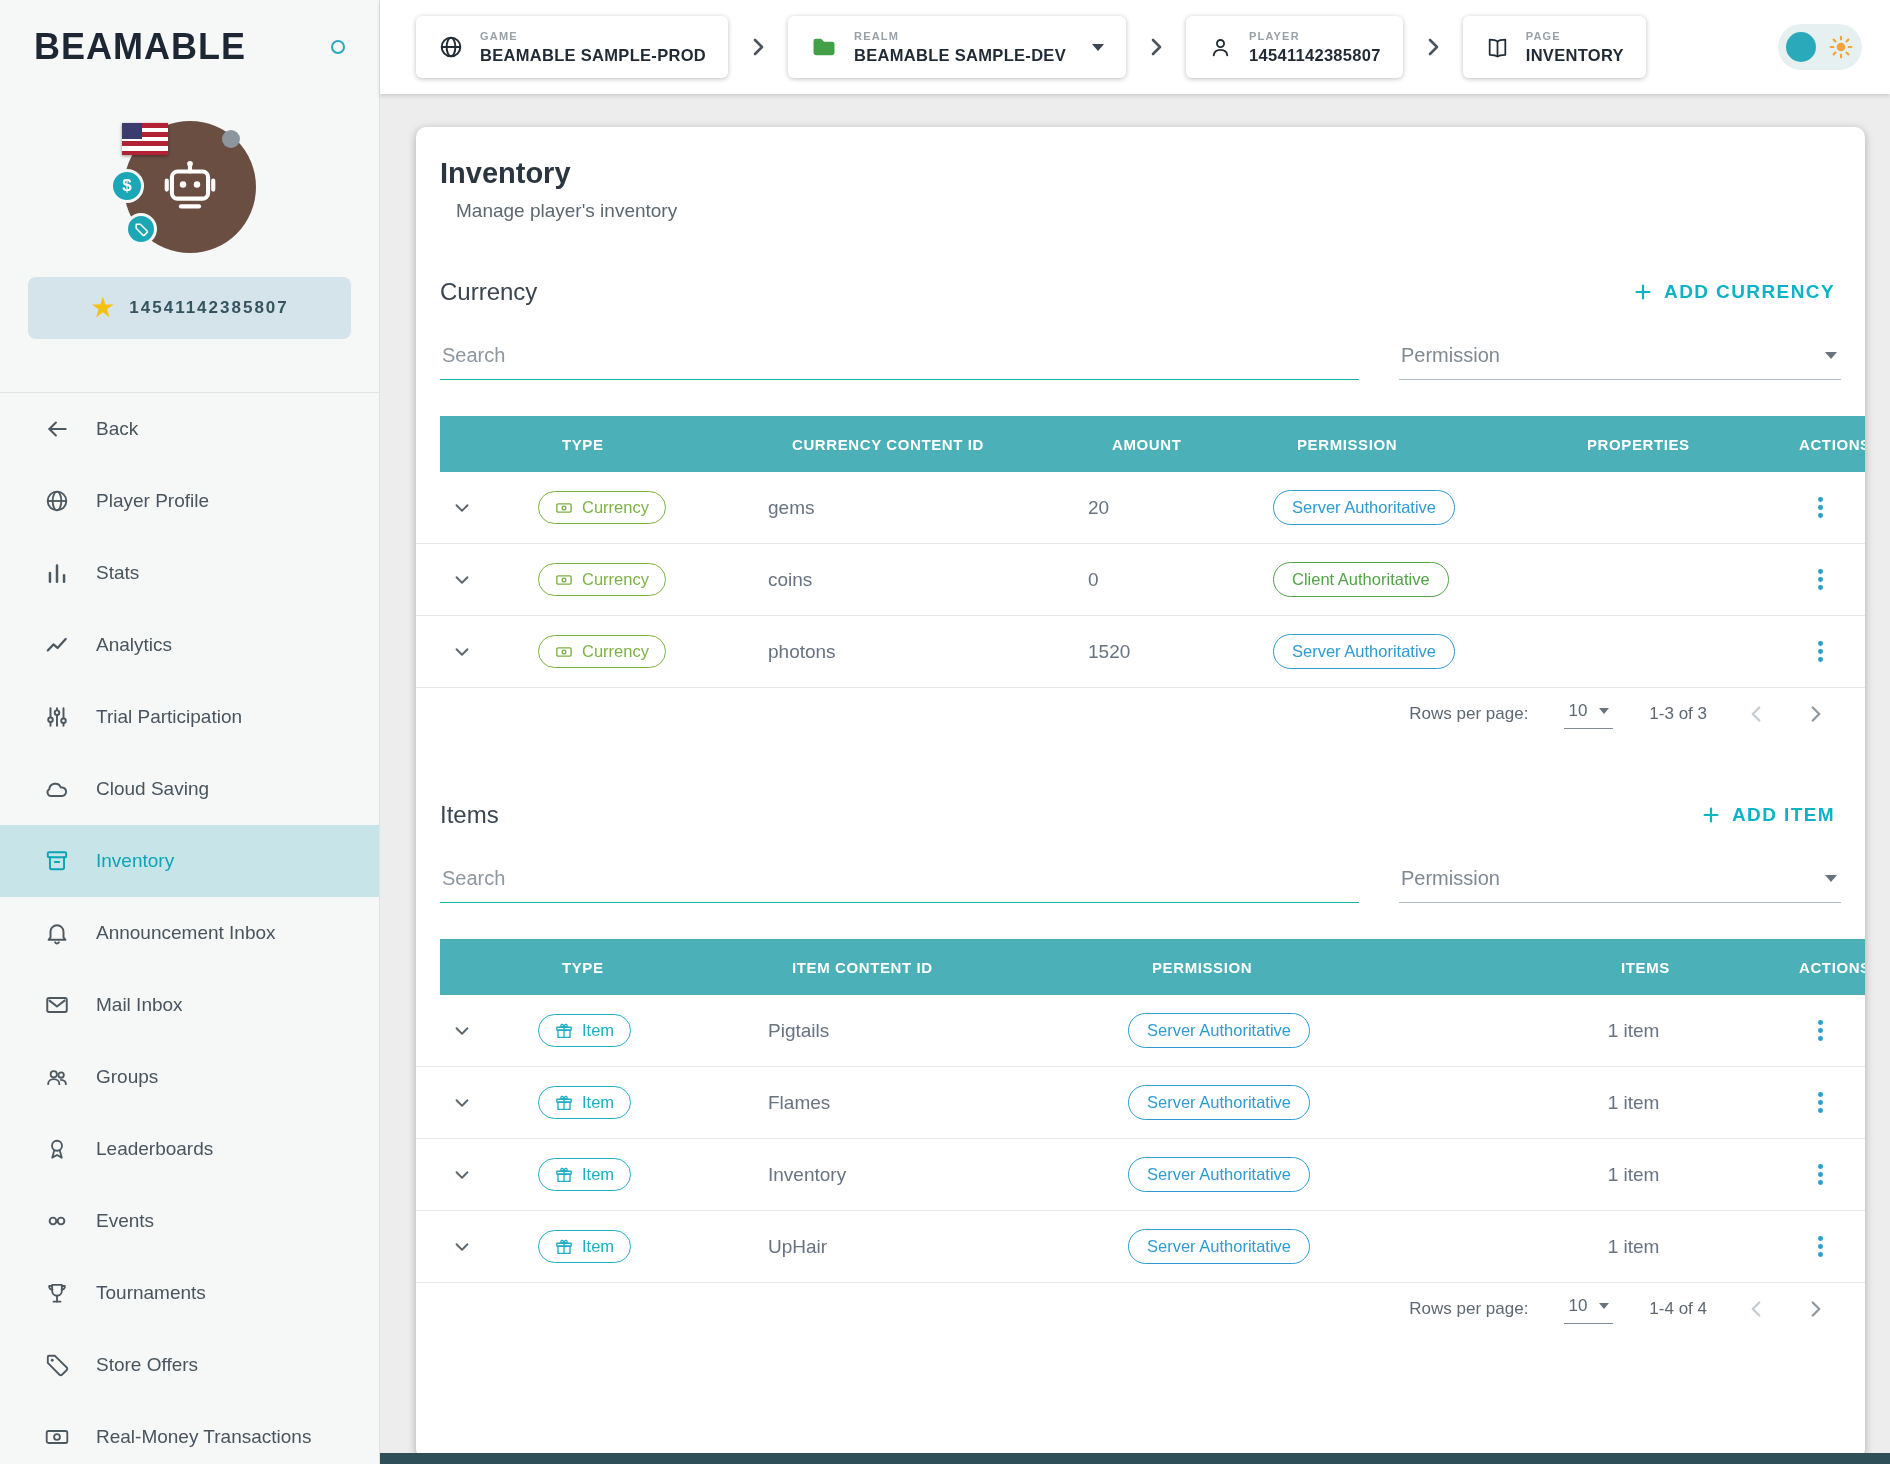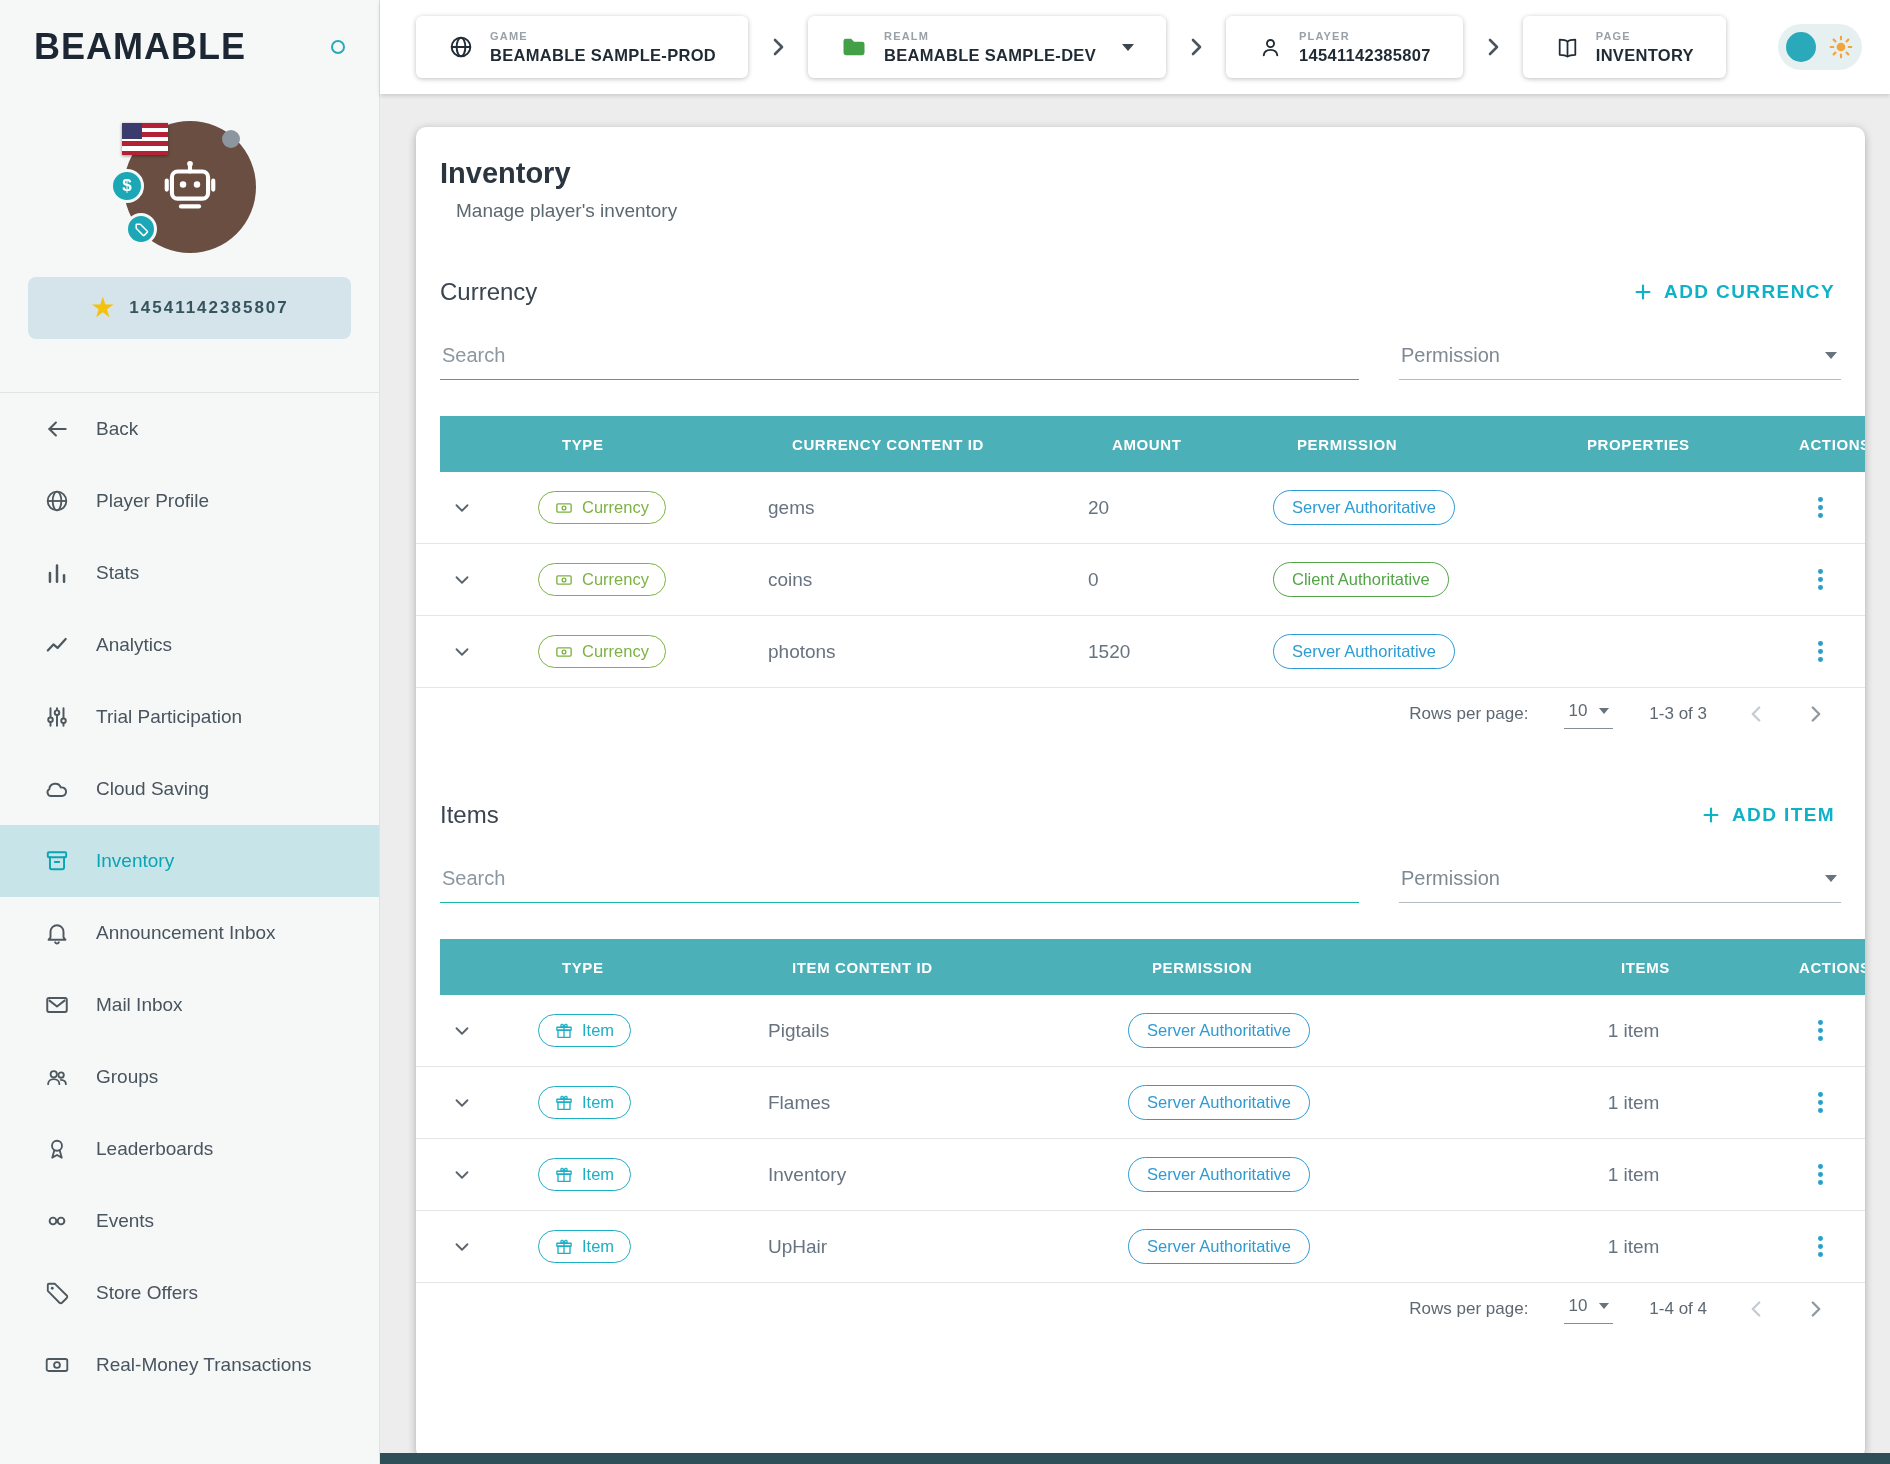--- a/index.html
+++ b/index.html
@@ -39,21 +39,21 @@
   .nav-item .nicon { width: 26px; height: 26px; flex: none; color: #4d585f; display: flex; align-items: center; }
   .nav-item.active { background: #c7e5e9; color: #0aa4b4; }
   .nav-item.active .nicon { color: #0aa4b4; }
 
   
   .main { flex: 1; display: flex; flex-direction: column; min-width: 0; position: relative; }
 
   .topbar { height: 94px; flex: none; background: #fff; display: flex; align-items: center;
             padding: 0 28px 0 36px; gap: 12px; box-shadow: 0 2px 4px rgba(0,0,0,.14); position: relative; z-index: 2; }
   .crumb { background: #fff; border-radius: 6px; box-shadow: 0 1px 5px rgba(0,0,0,.25);
-           height: 62px; padding: 0 32px; display: flex; align-items: center; gap: 16px; cursor: pointer; }
+           height: 62px; padding: 0 22px; display: flex; align-items: center; gap: 16px; cursor: pointer; }
   .crumb-icon { display: flex; align-items: center; color: #222c35; }
   .crumb-col { display: flex; flex-direction: column; justify-content: center; }
   .crumb-label { font-size: 11px; font-weight: 700; letter-spacing: 1.2px; color: #99a1a8; margin-bottom: 4px; }
   .crumb-value { font-size: 16.5px; font-weight: 700; letter-spacing: .3px; color: #1f2a34; white-space: nowrap; }
   .caret-down { width: 0; height: 0; border-left: 6px solid transparent; border-right: 6px solid transparent;
                 border-top: 7px solid #3c454d; margin-left: 10px; }
   .crumb-sep { display: flex; align-items: center; color: #4a545d; margin: 0 6px; }
   .topbar-spacer { flex: 1; }
   .theme-toggle { width: 84px; height: 46px; border-radius: 23px; background: #e6f0f1;
                   display: flex; align-items: center; justify-content: space-between; padding: 0 8px; cursor: pointer; }
@@ -272,20 +272,32 @@
         <span class="nicon">
           <svg width="26" height="26" viewBox="0 0 24 24" fill="none" stroke="currentColor" stroke-width="1.8">
               <circle cx="8.3" cy="12" r="3.1"></circle>
               <circle cx="15.7" cy="12" r="3.1"></circle>
             </svg>
         </span>
         <span>Events</span>
       </div>
       <div class="nav-item">
         <span class="nicon">
+          <svg width="26" height="26" viewBox="0 0 24 24" fill="none" stroke="currentColor" stroke-width="1.7" stroke-linecap="round" stroke-linejoin="round">
+              <path d="M7.5 4.5h9V10a4.5 4.5 0 0 1-9 0z"></path>
+              <path d="M7.5 5.5H4.8a2.8 2.8 0 0 0 3 3.4"></path>
+              <path d="M16.5 5.5h2.7a2.8 2.8 0 0 1-3 3.4"></path>
+              <path d="M12 14.5V20"></path>
+              <path d="M8.8 20h6.4"></path>
+            </svg>
+        </span>
+        <span>Tournaments</span>
+      </div>
+      <div class="nav-item">
+        <span class="nicon">
           <svg width="26" height="26" viewBox="0 0 24 24" fill="none" stroke="currentColor" stroke-width="1.7" stroke-linejoin="round">
               <path d="M3.5 4.5a1 1 0 0 1 1-1h5.6L21 14.3a1.6 1.6 0 0 1 0 2.3l-4.4 4.4a1.6 1.6 0 0 1-2.3 0L3.5 10.1z"></path>
               <circle cx="7.6" cy="7.6" r="1.3" fill="currentColor" stroke="none"></circle>
             </svg>
         </span>
         <span>Store Offers</span>
       </div>
       <div class="nav-item">
         <span class="nicon">
           <svg width="26" height="26" viewBox="0 0 24 24" fill="none" stroke="currentColor" stroke-width="1.7">

